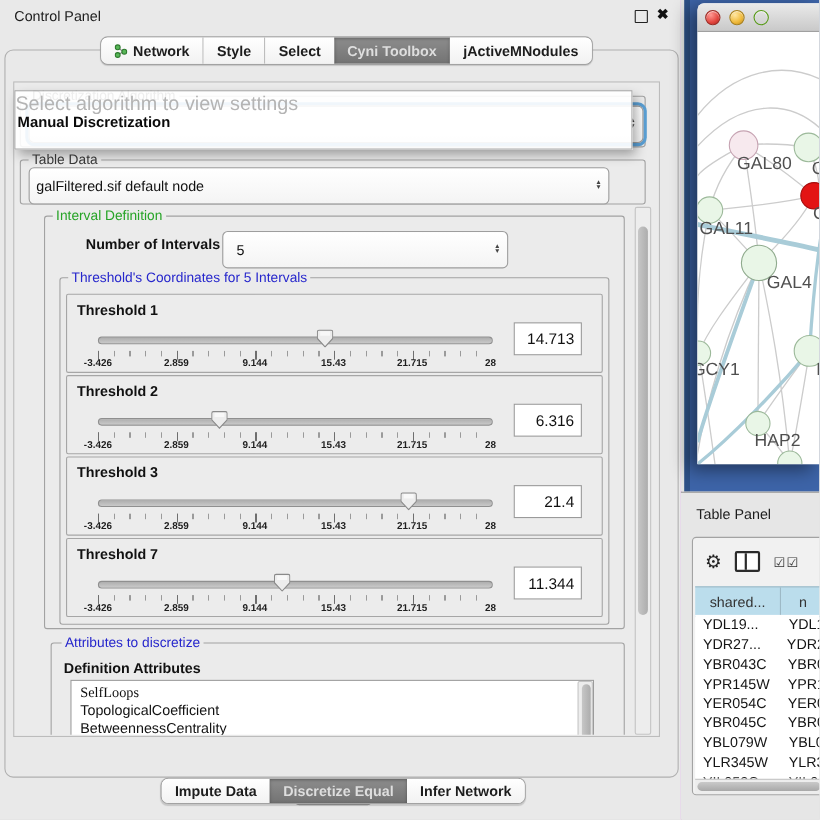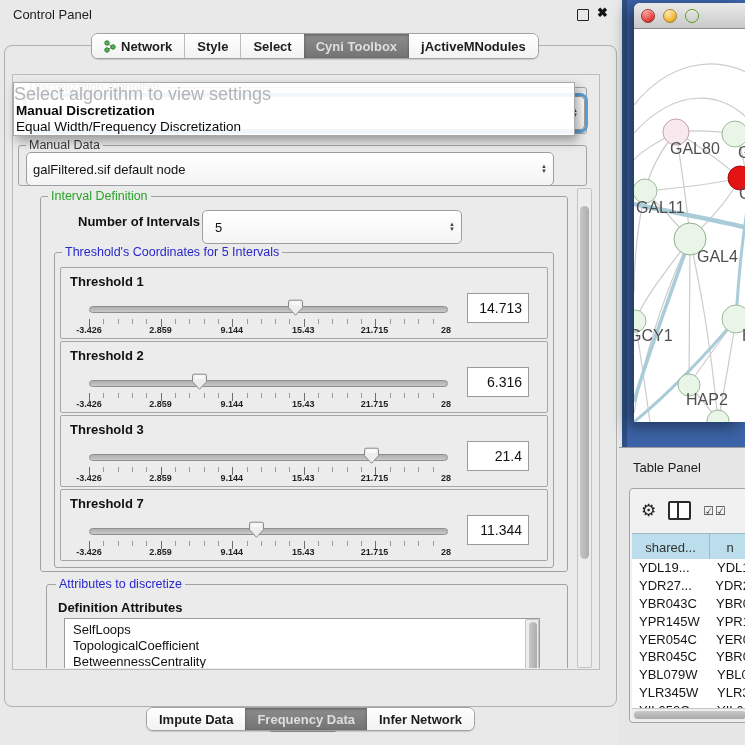--- a/index.html
+++ b/index.html
@@ -152,21 +152,21 @@
     <div class="abs gtitle g-dark" style="left:26px;top:80px;">Discretization Algorithm</div>
     <div class="abs combo" style="left:26px;top:96px;width:559px;height:24px;box-shadow:0 0 0 3px #5a9fd4;border-radius:5px;box-sizing:border-box;">
       <span class="val"></span>
       <span class="arrows">
           <span>▲</span>
           <span>▼</span>
         </span>
     </div>
 
     <div class="abs group" style="left:18px;top:145px;width:567px;height:39px;"></div>
-    <div class="abs gtitle g-dark" style="left:26px;top:138px;">Manual Data</div>
+    <div class="abs gtitle g-dark" style="left:26px;top:138px;">Table Data</div>
     <div class="abs combo" style="left:26px;top:152px;width:528px;height:24px;box-sizing:border-box;">
       <span class="val">galFiltered.sif default node</span>
       <span class="arrows">
           <span>▲</span>
           <span>▼</span>
         </span>
     </div>
 
     <div class="abs group" style="left:40px;top:196px;width:526px;height:374px;"></div>
     <div class="abs gtitle g-green" style="left:48px;top:189px;">Interval Definition</div>
@@ -265,51 +265,50 @@
           <span style="left:100%">28</span>
       </div>
       <div class="valbox">11.344</div>
     </div>
 
     <div class="abs" style="left:30px;top:572px;width:545px;height:96px;overflow:hidden;">
       <div class="abs group" style="left:16px;top:12px;width:520px;height:110px;"></div>
       <div class="abs gtitle g-blue" style="left:26px;top:5px;">Attributes to discretize</div>
       <div class="abs" style="left:28px;top:28px;font-size:13px;font-weight:bold;color:#111;">Definition Attributes</div>
       <div class="abs listbox" style="left:34px;top:46px;width:474px;height:60px;">
-        <div class="li" style="padding-top:3px;">SelfLoops</div>
+        <div class="li" style="padding-top:3px;font-family:Liberation Serif, serif;">SelfLoops</div>
         <div class="li">TopologicalCoefficient</div>
         <div class="li">BetweennessCentrality</div>
         <div class="abs vsb-track" style="right:0;top:0;width:14px;height:60px;box-sizing:border-box;">
           <div class="sb-thumb" style="left:2.5px;top:2px;width:8px;height:54px;"></div>
         </div>
       </div>
     </div>
 
     <div class="abs vsb-track" style="left:577px;top:188px;width:15px;height:480px;box-sizing:border-box;">
       <div class="sb-thumb" style="left:2px;top:17px;width:9px;height:353px;"></div>
     </div>
 
     <div class="abs btn" style="left:267px;top:708px;width:70px;height:22px;">Apply</div>
 
     <div class="abs seg" style="left:146px;top:707px;z-index:20;height:22px;text-align:center;">
       <div class="item">
           <span>Impute Data</span>
         </div>
       <div class="item active">
-          <span>Frequency Data</span>
+          <span>Discretize Equal</span>
         </div>
       <div class="item after-active">
           <span>Infer Network</span>
         </div>
     </div>
 
     <div class="abs popup">
       <div class="ph">Select algorithm to view settings</div>
       <div class="opt b">Manual Discretization</div>
-      <div class="opt">Equal Width/Frequency Discretization</div>
     </div>
   </div>
 
   <div class="abs desktop">
     <div class="bluebg"></div>
     <div class="netwin">
       <div class="nettitle">
         <span class="light" style="background:radial-gradient(circle at 35% 30%,#ff9a94,#e2453e 60%,#a02722);border:1px solid #9c2b24;"></span>
         <span class="light" style="background:radial-gradient(circle at 35% 30%,#ffe7a3,#efb837 60%,#b4831f);border:1px solid #a8811f;"></span>
         <span class="light" style="background:radial-gradient(circle at 35% 30%,#c9f5a0,#7ed321 60%,#4f9413;border:1px solid #579a17);border:1px solid #579a17;"></span>

